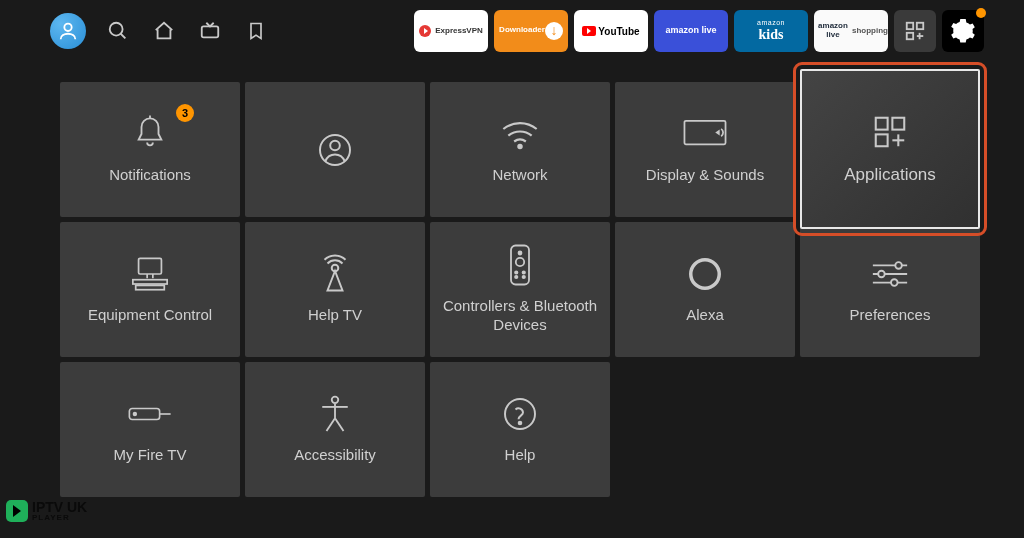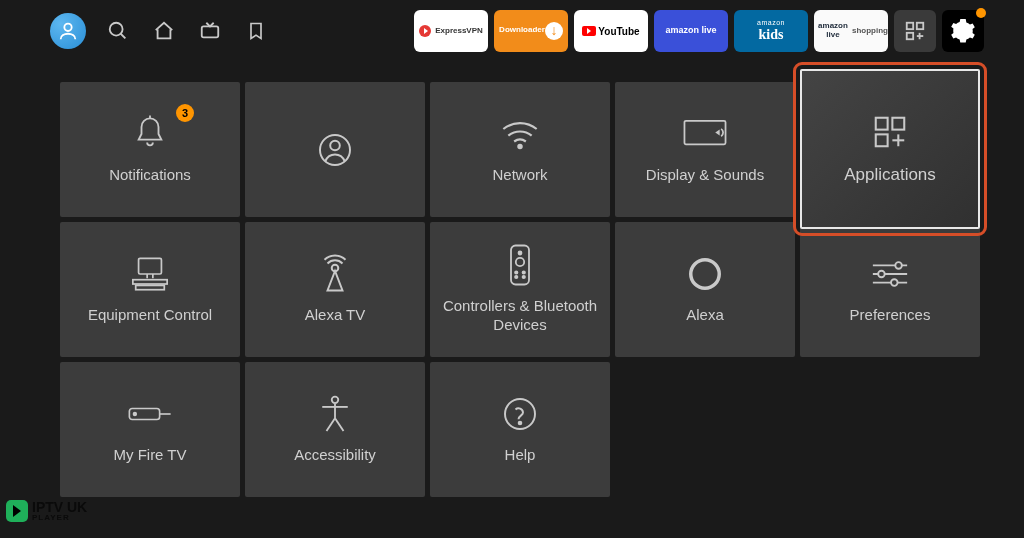--- a/index.html
+++ b/index.html
@@ -264,21 +264,21 @@
 
   <div class="tile">
     <div class="tile-icon">
       <svg width="36" height="40" viewBox="0 0 24 26" fill="none" stroke="currentColor" stroke-width="1.3">
           <circle cx="12" cy="9" r="2.2"></circle>
           <path d="M7 6a7 7 0 0110 0"></path>
           <path d="M5 3.5a10 10 0 0114 0"></path>
           <path d="M12 11l-5 13h10z"></path>
         </svg>
     </div>
-    <div class="tile-label">Alexa TV</div>
+    <div class="tile-label">Help TV</div>
   </div>
 
   <div class="tile">
     <div class="tile-icon">
       <svg width="22" height="42" viewBox="0 0 14 28" fill="none" stroke="currentColor" stroke-width="1.2">
           <rect x="1" y="1" width="12" height="26" rx="3"></rect>
           <circle cx="7" cy="6" r="1" fill="currentColor"></circle>
           <circle cx="7" cy="12" r="2.8"></circle>
           <circle cx="4.5" cy="19" r="0.8" fill="currentColor"></circle>
           <circle cx="9.5" cy="19" r="0.8" fill="currentColor"></circle>

